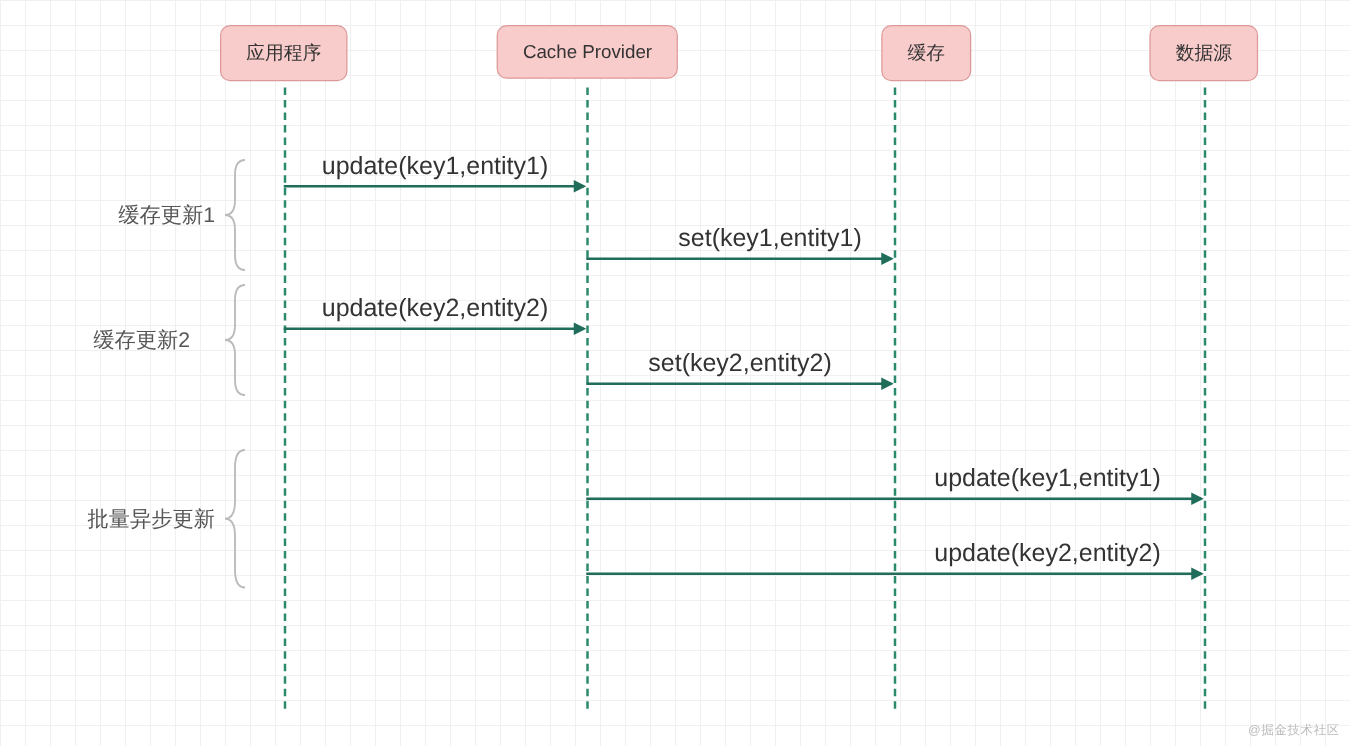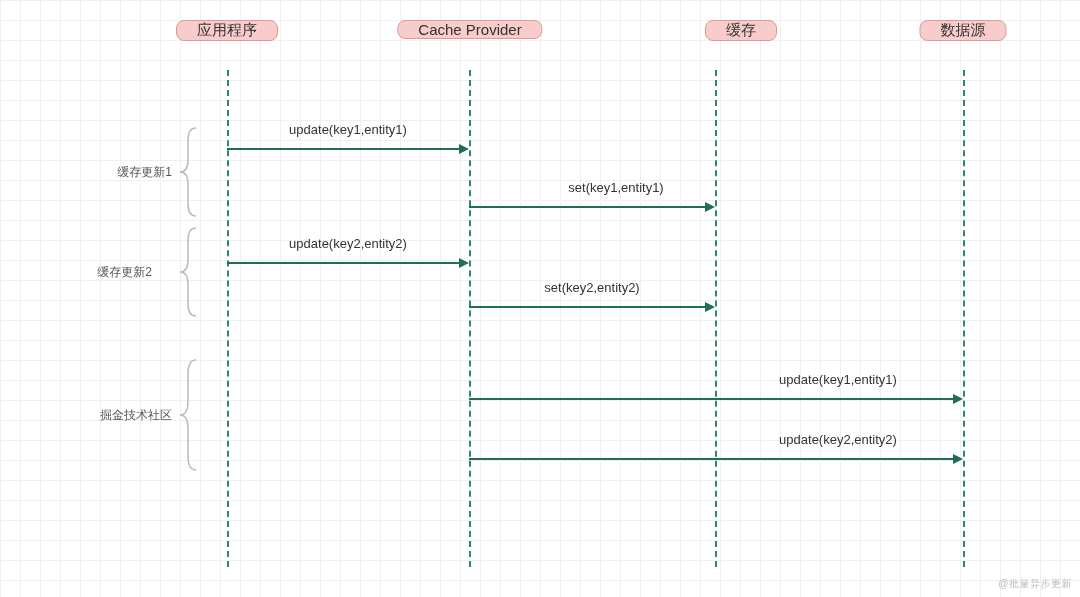--- a/index.html
+++ b/index.html
@@ -16,40 +16,40 @@
       inset: 0;
       background-image:
         linear-gradient(#f0f0f0 1px, transparent 1px),
         linear-gradient(90deg, #f0f0f0 1px, transparent 1px);
       background-size: 20px 20px;
       background-position: 0 0;
     }
     .participant {
       position: absolute;
       top: 20px;
-      padding: 0 20px;
+      padding: 12px 20px;
       border: 1px solid #d99;
       border-radius: 8px;
       background: #f9cccc;
       color: #333;
       font-size: 15px;
       text-align: center;
       transform: translateX(-50%);
       white-space: nowrap;
     }
     .lifeline {
       position: absolute;
       top: 70px;
       bottom: 30px;
       width: 0;
       border-left: 2px dashed #2b8a6c;
     }
     .msg-label {
       position: absolute;
-      font-size: 13px;
+      font-size: 20px;
       color: #333;
       transform: translateX(-50%);
       white-space: nowrap;
     }
     .arrow {
       position: absolute;
       height: 0;
       border-top: 2px solid #1f6d5a;
     }
     .arrow::after {
@@ -64,21 +64,21 @@
       border-bottom: 5px solid transparent;
     }
     .brace {
       position: absolute;
       font-size: 14px;
       color: #888;
     }
     .brace svg { overflow: visible; }
     .brace-label {
       position: absolute;
-      font-size: 12px;
+      font-size: 17px;
       color: #555;
       text-align: right;
       transform: translateY(-50%);
       white-space: nowrap;
     }
     .watermark {
       position: absolute;
       right: 8px;
       bottom: 6px;
       font-size: 10px;
@@ -108,21 +108,21 @@
     </svg>
 </div>
 
 <div class="brace-label" style="top:272px; right:928px">缓存更新2</div>
 <div class="brace" style="left:180px; top:228px">
   <svg width="18" height="88">
       <path d="M16 0 Q8 0 8 12 V32 Q8 44 0 44 Q8 44 8 56 V76 Q8 88 16 88" fill="none" stroke="#bbb" stroke-width="1.5"></path>
     </svg>
 </div>
 
-<div class="brace-label" style="top:415px; right:908px">掘金技术社区</div>
+<div class="brace-label" style="top:415px; right:908px">批量异步更新</div>
 <div class="brace" style="left:180px; top:360px">
   <svg width="18" height="110">
       <path d="M16 0 Q8 0 8 14 V41 Q8 55 0 55 Q8 55 8 69 V96 Q8 110 16 110" fill="none" stroke="#bbb" stroke-width="1.5"></path>
     </svg>
 </div>
 
 <div class="msg-label" style="left:348px; top:122px">update(key1,entity1)</div>
 <div class="arrow" style="left:227px; top:148px; width:240px"></div>
 
 <div class="msg-label" style="left:616px; top:180px">set(key1,entity1)</div>
@@ -133,13 +133,13 @@
 
 <div class="msg-label" style="left:592px; top:280px">set(key2,entity2)</div>
 <div class="arrow" style="left:469px; top:306px; width:244px"></div>
 
 <div class="msg-label" style="left:838px; top:372px">update(key1,entity1)</div>
 <div class="arrow" style="left:469px; top:398px; width:492px"></div>
 
 <div class="msg-label" style="left:838px; top:432px">update(key2,entity2)</div>
 <div class="arrow" style="left:469px; top:458px; width:492px"></div>
 
-<div class="watermark">@批量异步更新</div>
+<div class="watermark">@掘金技术社区</div>
 
 </body></html>

